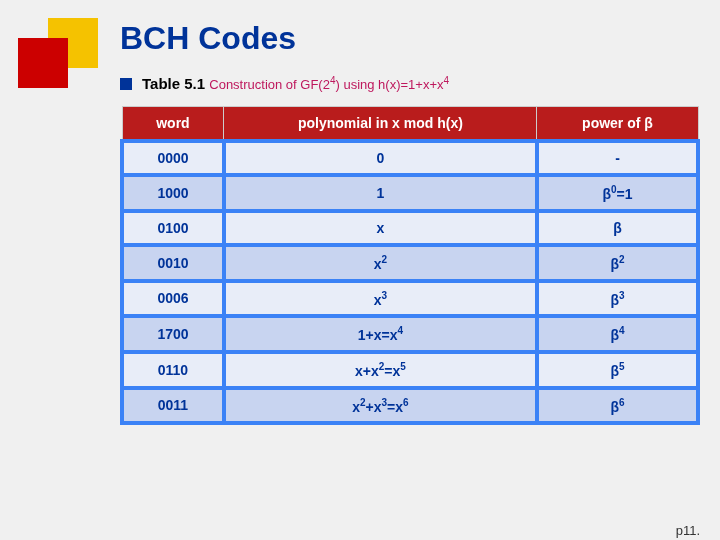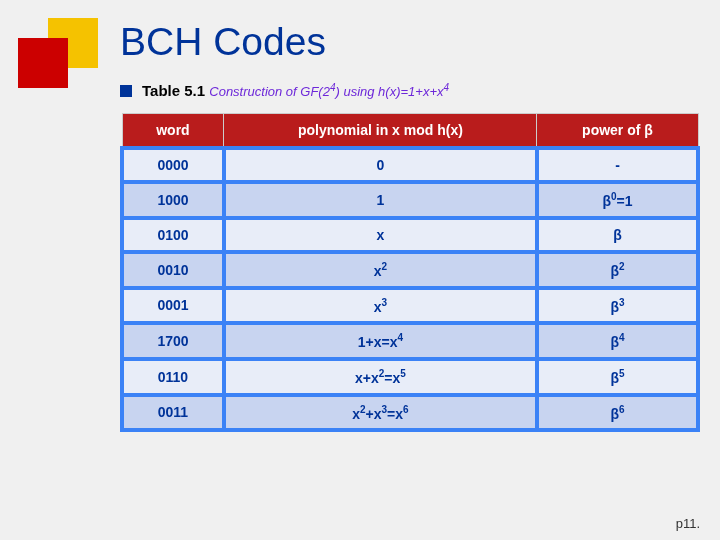--- a/index.html
+++ b/index.html
@@ -40,22 +40,22 @@
 
     .main-content {
       position: absolute;
       top: 20px;
       left: 120px;
       right: 20px;
       bottom: 20px;
     }
 
     .page-title {
-      font-size: 39px;
-      font-weight: normal;
+      font-size: 32px;
+      font-weight: bold;
       color: #003399;
       margin-bottom: 18px;
     }
 
     .subtitle {
       font-size: 15px;
       color: #333;
       margin-bottom: 14px;
       display: flex;
       align-items: baseline;
@@ -64,22 +64,21 @@
     }
 
     .subtitle-label {
       font-weight: bold;
       color: #000000;
       font-size: 15px;
     }
 
     .subtitle-text {
       font-size: 13px;
-      color: #6d28d9;
-      font-style: italic;
+      color: #be185d;
     }
 
     .bullet {
       width: 12px;
       height: 12px;
       background: #003399;
       display: inline-block;
       margin-right: 10px;
       flex-shrink: 0;
       position: relative;
@@ -118,21 +117,21 @@
       text-align: center;
       border: 4px solid #3b82f6;
       color: #003399;
       font-weight: bold;
       font-size: 14px;
       margin-top: 36px;
     }
 
     .page-num {
       position: absolute;
-      bottom: 9px;
+      bottom: 2px;
       right: 20px;
       font-size: 13px;
       color: #333;
     }
 
     sup {
       font-size: 10px;
     }
   </style>
 </head>
@@ -177,21 +176,21 @@
         <td>0100</td>
         <td>x</td>
         <td>β</td>
       </tr>
       <tr>
         <td>0010</td>
         <td>x<sup>2</sup></td>
         <td>β<sup>2</sup></td>
       </tr>
       <tr>
-        <td>0001</td>
+        <td>0006</td>
         <td>x<sup>3</sup></td>
         <td>β<sup>3</sup></td>
       </tr>
       <tr>
         <td>1700</td>
         <td>1+x=x<sup>4</sup></td>
         <td>β<sup>4</sup></td>
       </tr>
       <tr>
         <td>0110</td>

